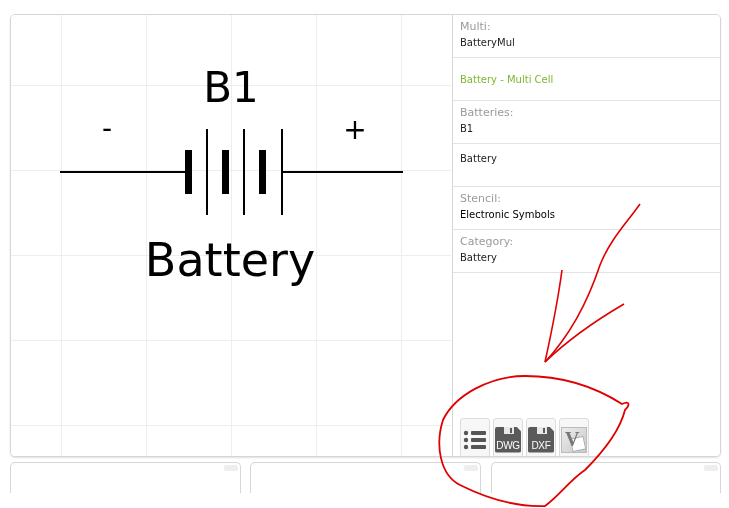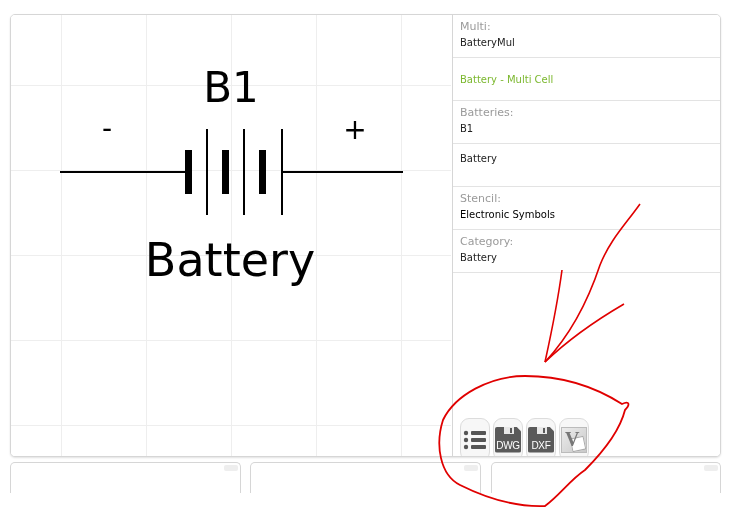--- a/index.html
+++ b/index.html
@@ -23,21 +23,21 @@
   .field .lbl { font-size:11px; color:#9a9a9a; line-height:13px; }
   .field .val { font-size:10px; color:#222; line-height:18px; margin-top:1px; }
   .field .val.green { color:#7cb82f;margin-top:8px; }
   .field .val.dkgreen { color:#000000; }
   .wiki { position:absolute; right:6px; top:6px; width:29px; height:29px;
           border:1px solid #dcdcdc; border-radius:3px; background:#fff;
           display:flex; align-items:center; justify-content:center;
           font-family:"DejaVu Serif", "Liberation Serif", serif; font-size:20px;
           font-weight:bold; color:#555; }
   .toolbar { position:absolute; left:7px; top:403px; display:flex; gap:3px; }
-  .tbtn { width:30px; height:43px; border:1px solid #dcdcdc; border-radius:9px;
+  .tbtn { width:30px; height:43px; border:1px solid #dcdcdc; border-radius:3px;
           background:#f7f7f7; display:flex; align-items:center; justify-content:center;
           box-sizing:border-box; }
   .floppy { width:26px; height:26px; background:#5a5a5a; border-radius:2px; position:relative;
             clip-path:polygon(0 0, 82% 0, 100% 18%, 100% 100%, 0 100%); }
   .floppy .shutter { position:absolute; left:9px; top:0; width:10px; height:7px; background:#e8e8e8; }
   .floppy .shutter i { position:absolute; right:2px; top:1px; width:2px; height:5px; background:#5a5a5a; }
   .floppy .ftxt { position:absolute; left:0; right:0; bottom:2px; text-align:center;
                   color:#fff; font-size:10px; font-family:"Liberation Sans", sans-serif;
                   letter-spacing:-0.3px; }
   .visio { width:26px; height:26px; position:relative;

